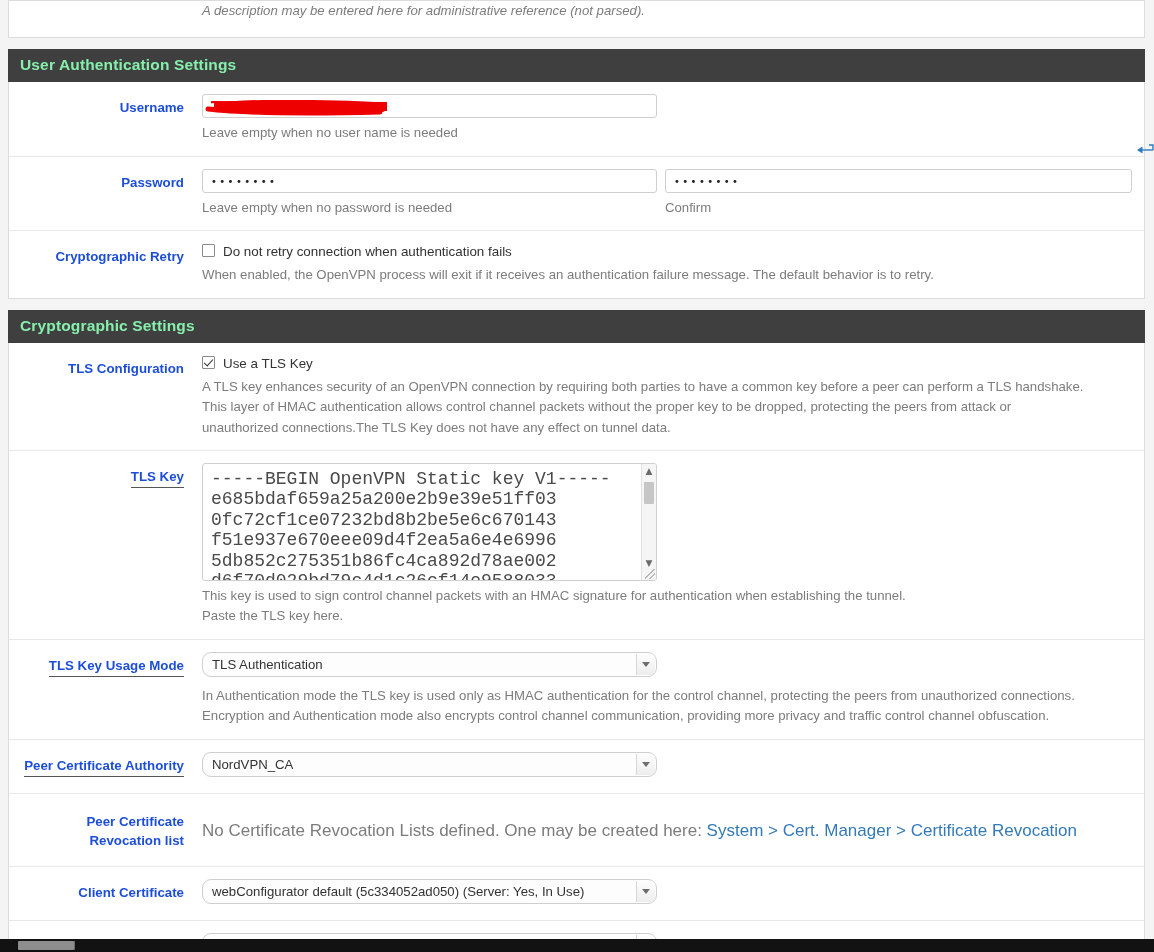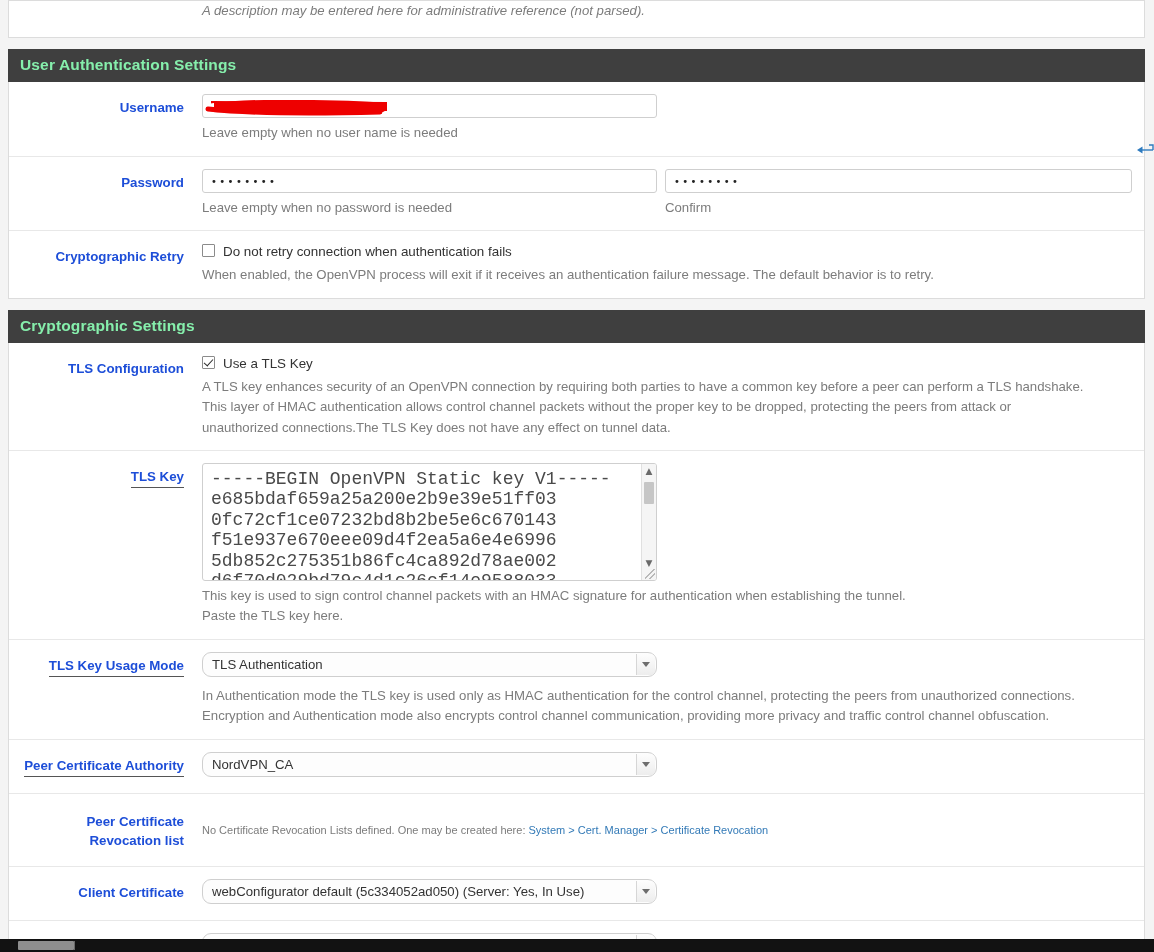--- a/index.html
+++ b/index.html
@@ -78,21 +78,21 @@
   }
 
   .help {
     font-size: 13.2px;
     color: #7c7c7c;
     line-height: 1.55;
     margin-top: 5px;
   }
 
   .static-text {
-    font-size: 11px;
+    font-size: 17px;
     color: #7c7c7c;
     line-height: 1.5;
     padding-top: 3px;
   }
   .static-text a { color: #337ab7; text-decoration: none; }
 
   
   .inp {
     display: block;
     height: 24px;

